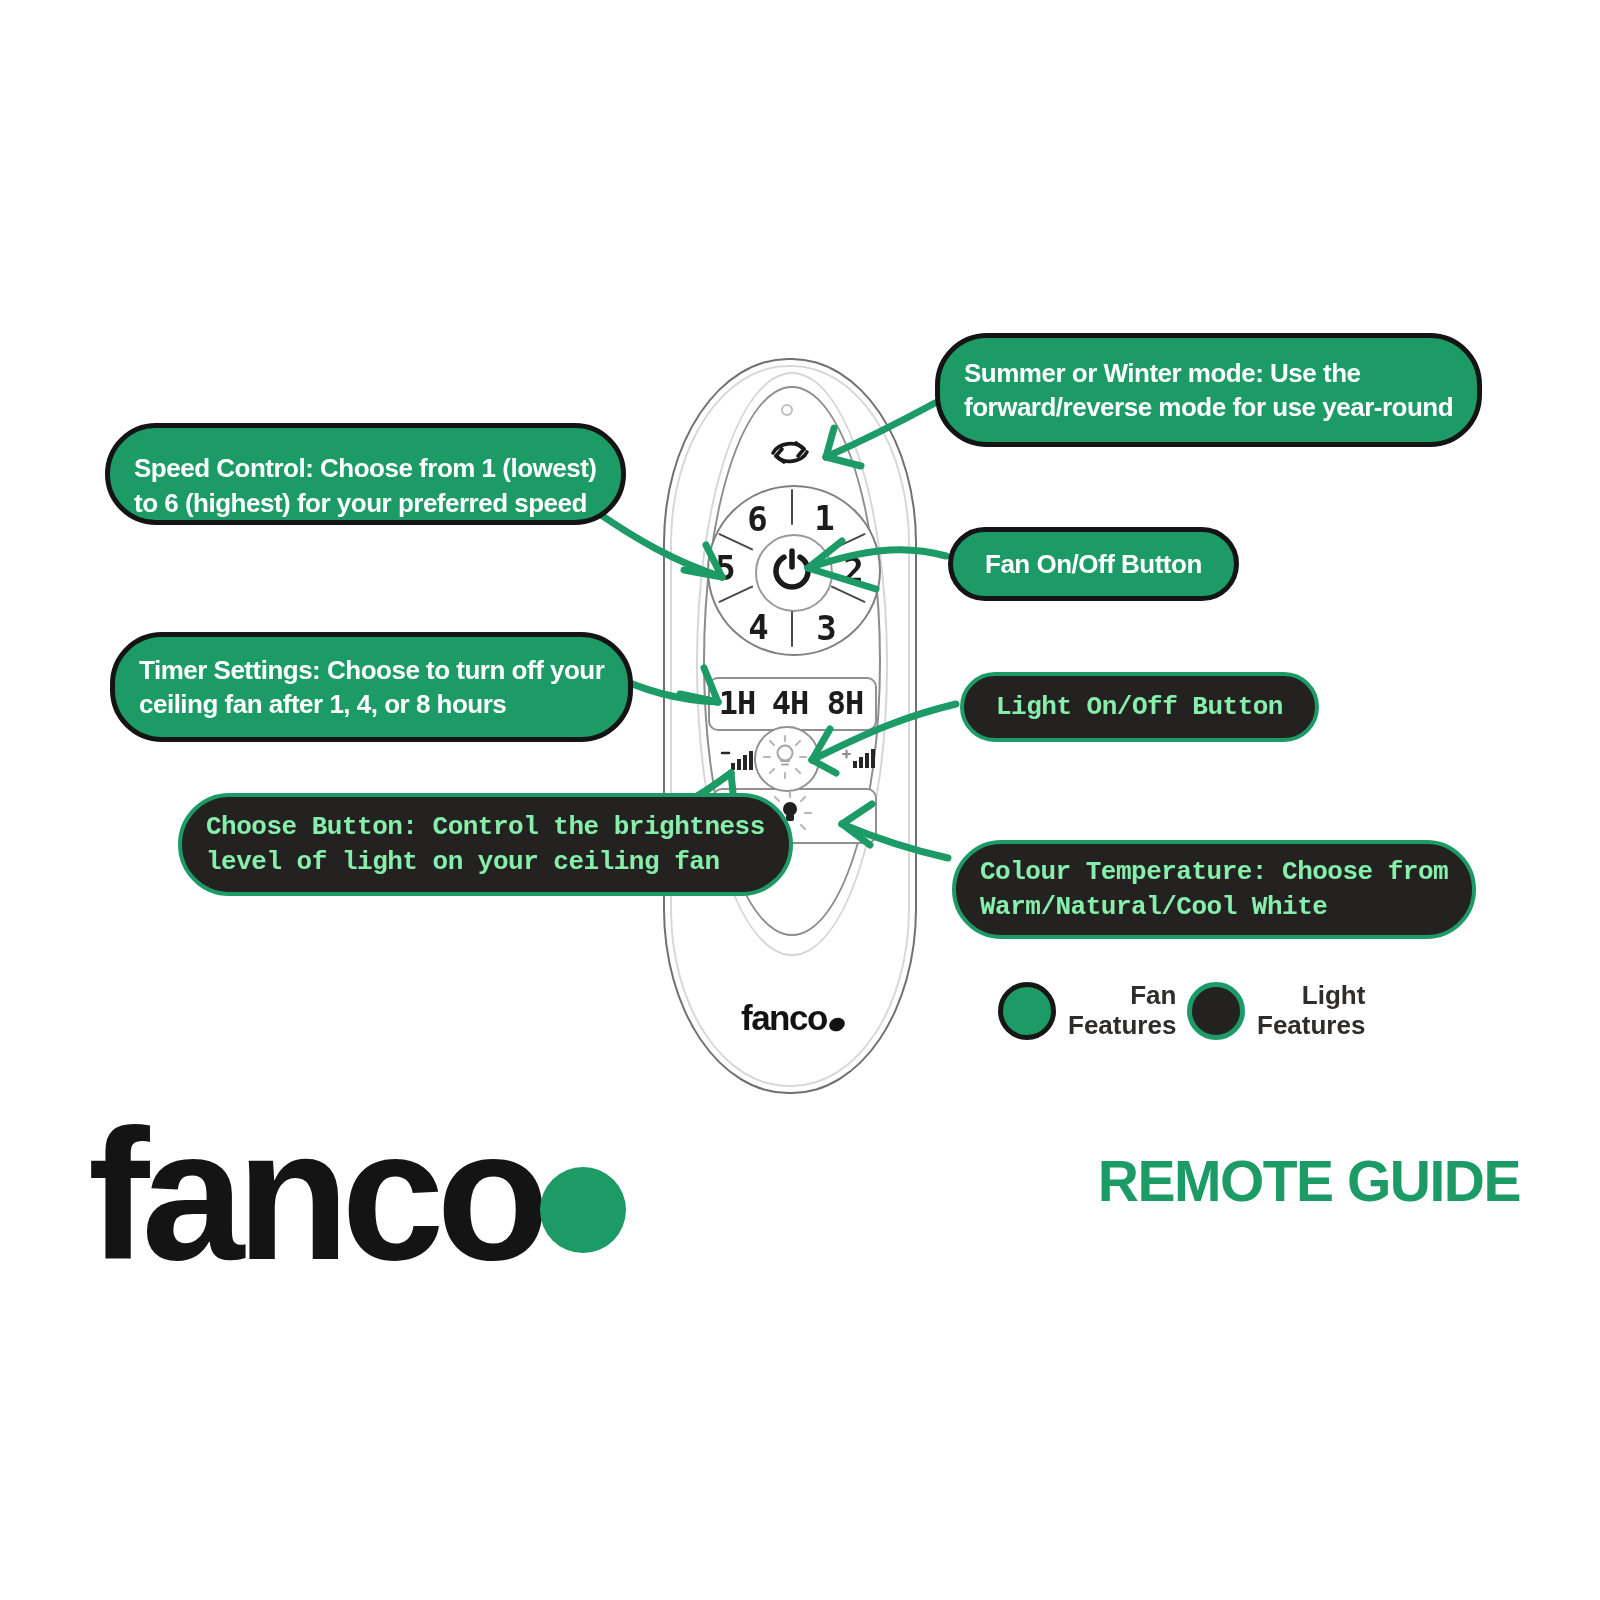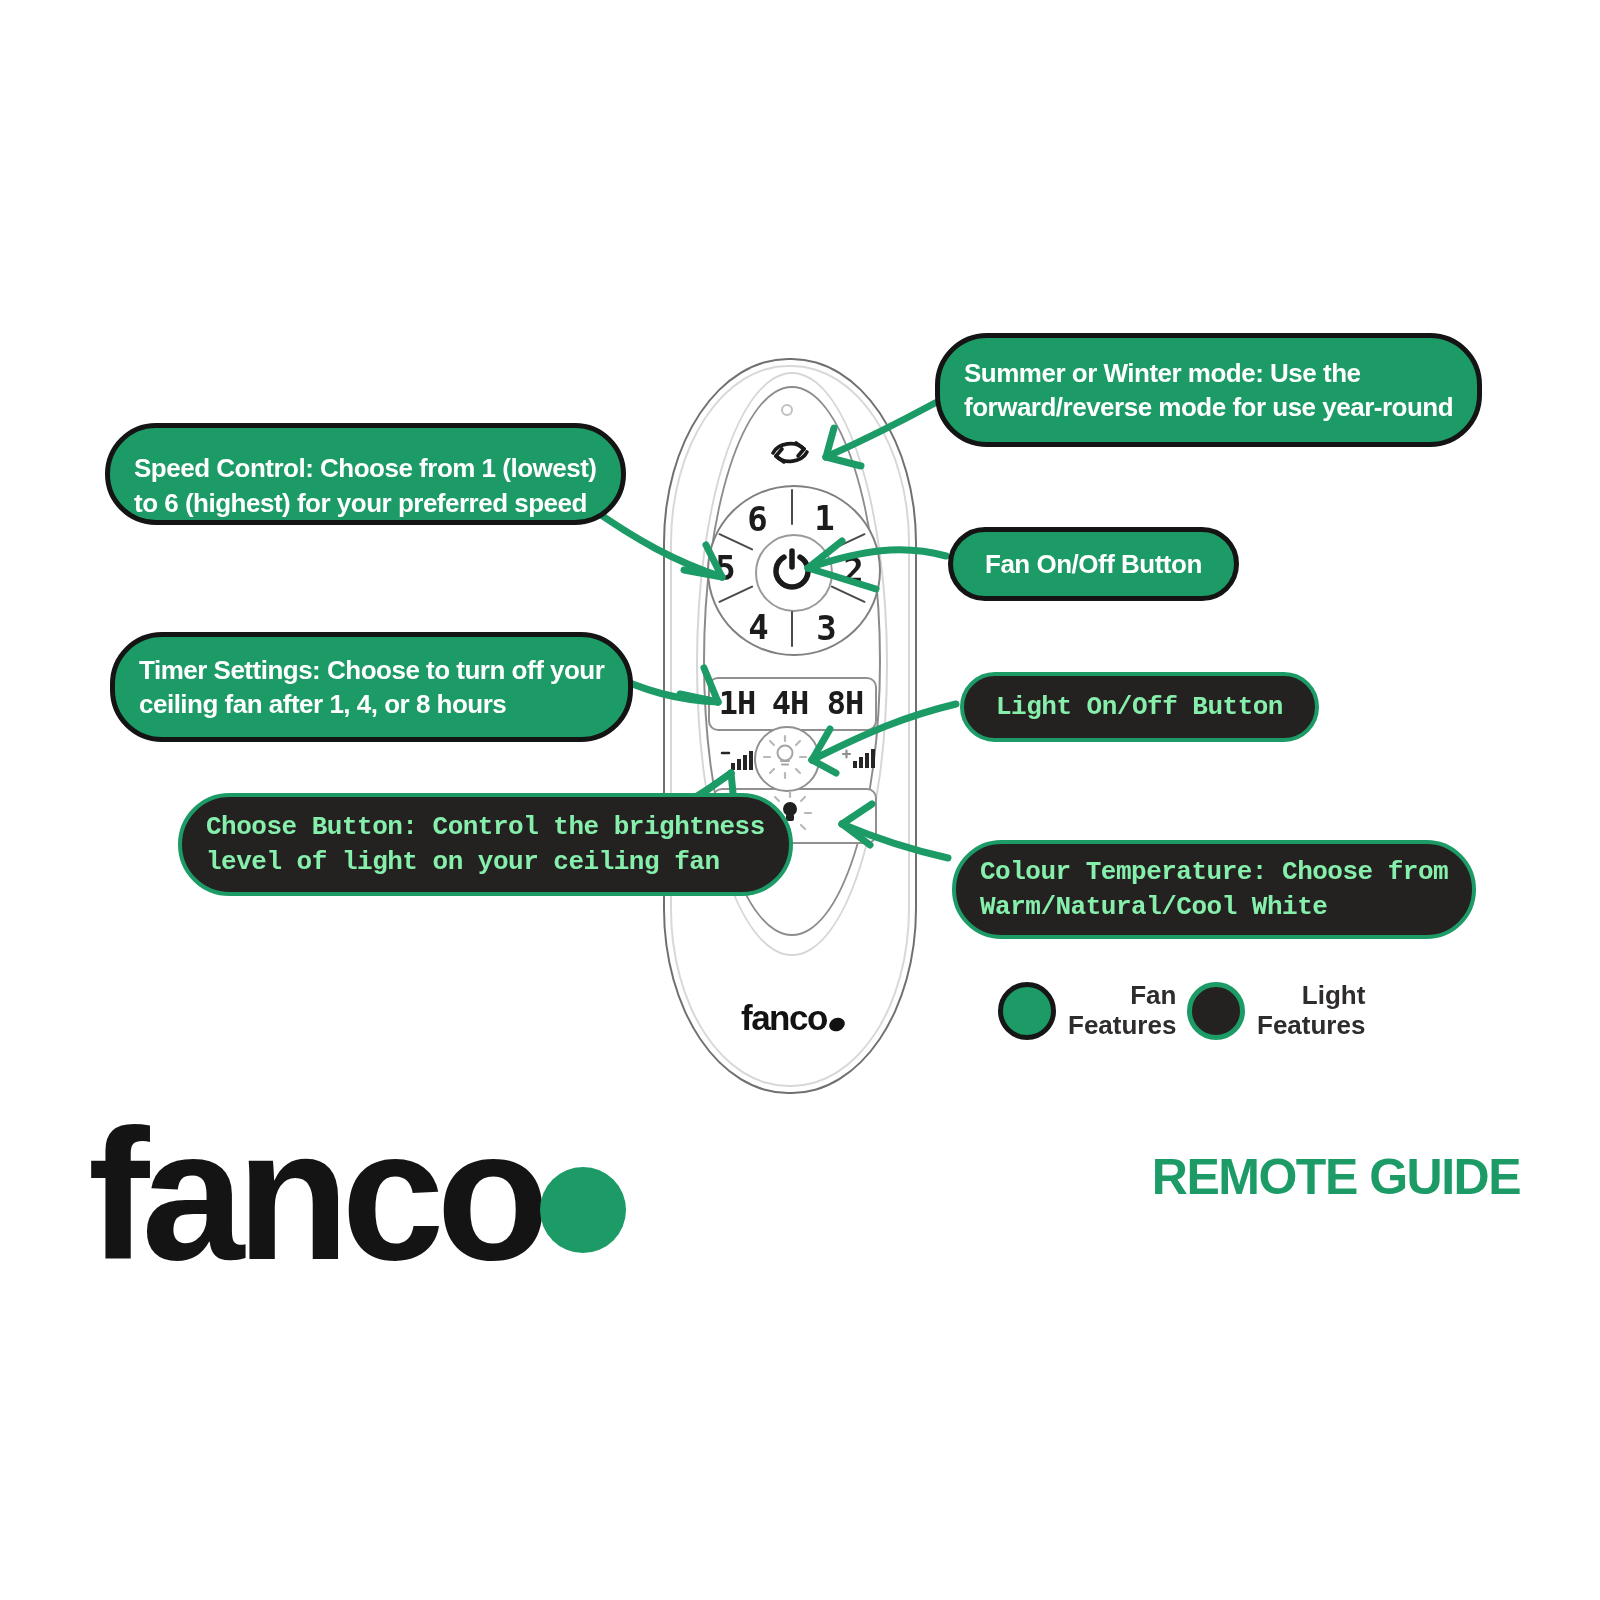--- a/index.html
+++ b/index.html
@@ -39,21 +39,21 @@
   .legend-swatch{position:absolute;width:48px;height:48px;border-radius:50%;}
   .legend-swatch.green{background:var(--green,#1c9b67);border:5px solid #161616;}
   .legend-swatch.dark{background:#242220;border:5px solid var(--green,#1c9b67);}
   .legend-label{position:absolute;font-weight:bold;font-size:26px;line-height:1.16;color:#2f2d2c;}
   .legend-label .ln{white-space:nowrap;display:block;text-align:right;}
   
   .footer-logo-text{position:absolute;left:88px;top:1103px;font-size:185px;font-weight:bold;
      letter-spacing:-8px;line-height:1;color:#141414;}
   .footer-logo-dot{position:absolute;left:540px;top:1167px;width:86px;height:86px;border-radius:50%;
      background:var(--green,#1c9b67);}
-  .page-title{position:absolute;right:80px;top:1148px;font-size:50px;font-weight:bold;
+  .page-title{position:absolute;right:80px;top:1148px;font-size:57px;font-weight:bold;
      letter-spacing:-1.5px;color:var(--green,#1c9b67);white-space:nowrap;}
 </style>
 </head>
 <body>
 
 <div id="canvas">
 
   <div class="remote-body">
     <div class="inner-highlight"></div>
   </div>

